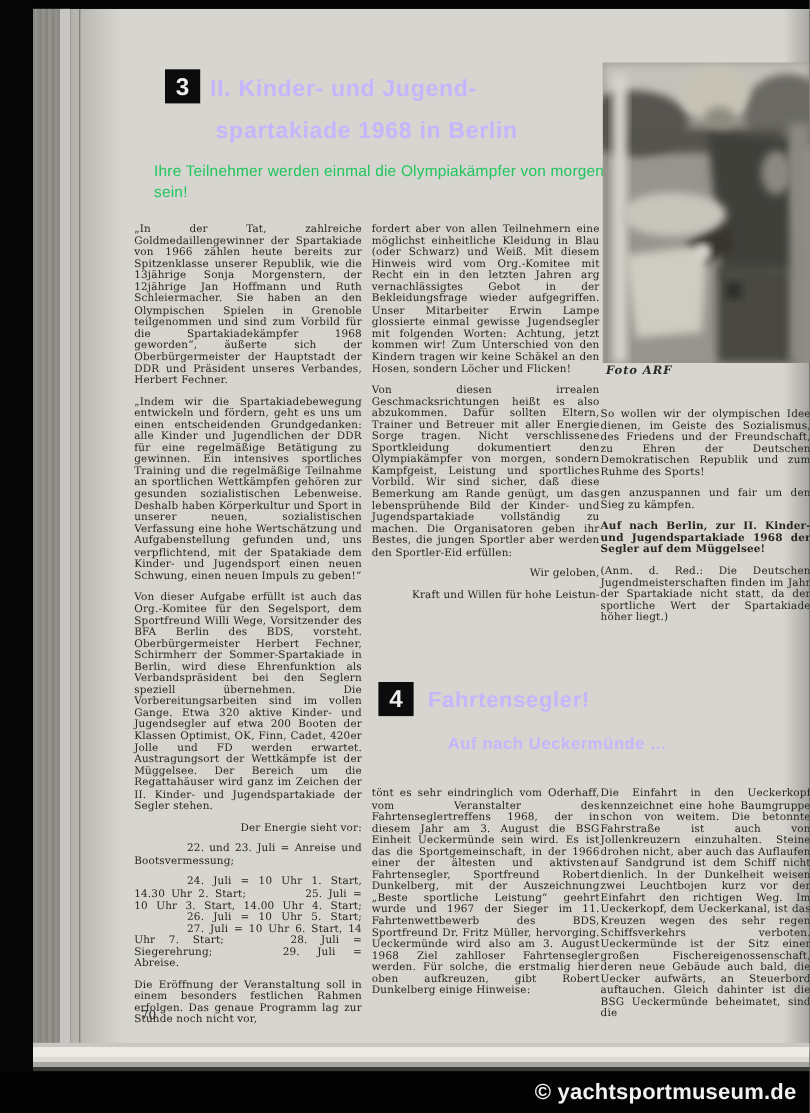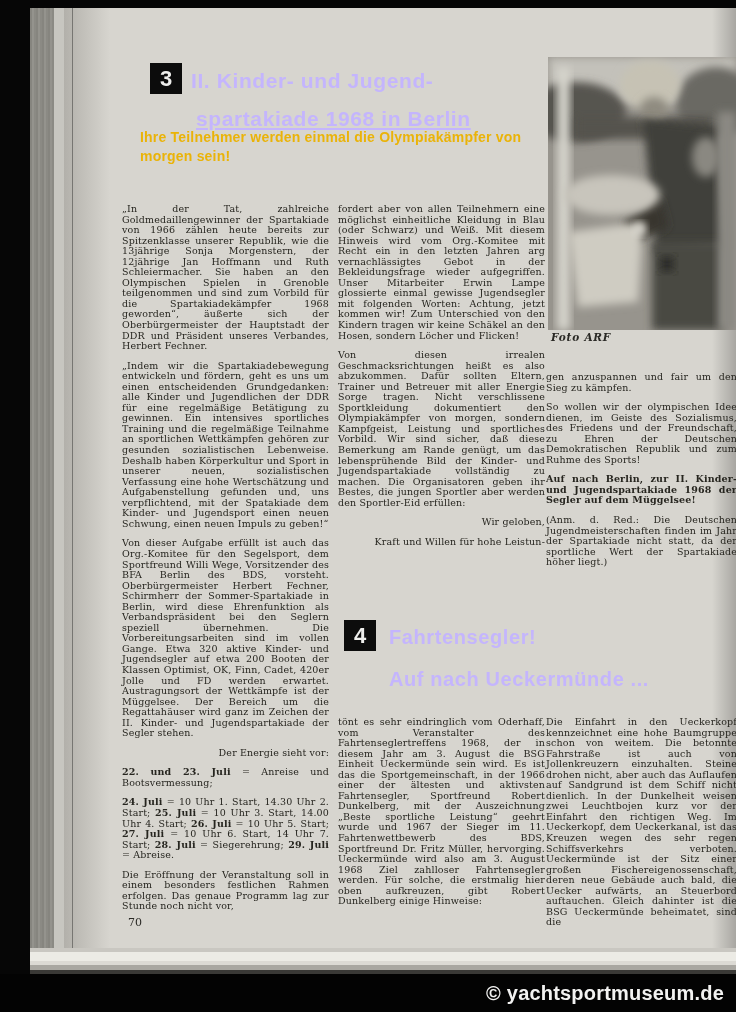--- a/index.html
+++ b/index.html
@@ -40,43 +40,43 @@
     font-family:"Liberation Sans", sans-serif;font-weight:bold;font-size:22px;
     display:flex;align-items:center;justify-content:center;
   }
   .box3{left:150px;top:63px;}
   .box4{left:344px;top:620px;}
   .h1{
     position:absolute;font-family:"Liberation Sans", sans-serif;font-weight:bold;
     color:#c4b5fd;font-size:21px;letter-spacing:.6px;white-space:nowrap;
   }
   .h1a{left:191px;top:69px;}
-  .h1b{left:196px;top:107px;text-decoration:underline;}
+  .h1b{left:196px;top:107px;}
   .h4a{left:389px;top:626px;font-size:20px;}
-  .h4b{left:389px;top:668px;font-size:20px;}
+  .h4b{left:407px;top:668px;font-size:15px;}
   .subhead{
-    position:absolute;left:140px;top:128px;width:420px;
-    font-family:"Liberation Sans", sans-serif;font-weight:bold;color:#eab308;
+    position:absolute;left:140px;top:146px;width:420px;
+    font-family:"Liberation Sans", sans-serif;font-weight:normal;color:#22c55e;
     font-size:14px;line-height:19px;letter-spacing:.2px;
   }
   
   .col{
     position:absolute;color:#26251f;font-size:9.5px;line-height:10.55px;
     letter-spacing:.15px;text-align:justify;
   }
   .col p{margin:0 0 9px 0;}
   .col p:last-child{margin-bottom:0;}
   .c1{left:122px;top:204px;width:207px;}
   .c2{left:338px;top:204px;width:207px;}
   .c3{left:546px;top:372px;width:191px;}
   .c2b{left:338px;top:717px;width:207px;}
   .c3b{left:546px;top:717px;width:191px;}
   .noj{text-align:right;}
   .bold-p{font-weight:bold;}
-  .run-b{font-weight:bold;}
+  .run-b{font-weight:normal;margin-left:48px;}
   
   .photo{position:absolute;left:548px;top:57px;width:188px;height:273px;overflow:hidden;background:#97948d;}
   .photo svg{display:block;}
   .caption{
     position:absolute;left:551px;top:331px;font-style:italic;font-weight:bold;
     font-size:10.5px;color:#2a2925;letter-spacing:.8px;
   }
   .pageno{position:absolute;left:128px;top:916px;font-size:11px;color:#2a2925;}
 </style>
 </head>
@@ -138,22 +138,22 @@
 </div>
 
 <div class="col c2">
   <p>fordert aber von allen Teilnehmern eine möglichst einheitliche Kleidung in Blau (oder Schwarz) und Weiß. Mit diesem Hinweis wird vom Org.-Komitee mit Recht ein in den letzten Jahren arg vernachlässigtes Gebot in der Bekleidungsfrage wieder aufgegriffen. Unser Mitarbeiter Erwin Lampe glossierte einmal gewisse Jugendsegler mit folgenden Worten: Achtung, jetzt kommen wir! Zum Unterschied von den Kindern tragen wir keine Schäkel an den Hosen, sondern Löcher und Flicken!</p>
   <p>Von diesen irrealen Geschmacksrichtungen heißt es also abzukommen. Dafür sollten Eltern, Trainer und Betreuer mit aller Energie Sorge tragen. Nicht verschlissene Sportkleidung dokumentiert den Olympiakämpfer von morgen, sondern Kampfgeist, Leistung und sportliches Vorbild. Wir sind sicher, daß diese Bemerkung am Rande genügt, um das lebensprühende Bild der Kinder- und Jugendspartakiade vollständig zu machen. Die Organisatoren geben ihr Bestes, die jungen Sportler aber werden den Sportler-Eid erfüllen:</p>
   <p class="noj">Wir geloben,</p>
   <p class="noj">Kraft und Willen für hohe Leistun-</p>
 </div>
 
 <div class="col c3">
+  <p>So wollen wir der olympischen Idee dienen, im Geiste des Sozialismus, des Friedens und der Freundschaft, zu Ehren der Deutschen Demokratischen Republik und zum Ruhme des Sports!</p>
   <p>gen anzuspannen und fair um den Sieg zu kämpfen.</p>
-  <p>So wollen wir der olympischen Idee dienen, im Geiste des Sozialismus, des Friedens und der Freundschaft, zu Ehren der Deutschen Demokratischen Republik und zum Ruhme des Sports!</p>
   <p class="bold-p">Auf nach Berlin, zur II. Kinder- und Jugendspartakiade 1968 der Segler auf dem Müggelsee!</p>
   <p>(Anm. d. Red.: Die Deutschen Jugendmeisterschaften finden im Jahr der Spartakiade nicht statt, da der sportliche Wert der Spartakiade höher liegt.)</p>
 </div>
 
 <div class="num-box box4">4</div>
 <div class="h1 h4a">Fahrtensegler!</div>
 <div class="h1 h4b">Auf nach Ueckermünde ...</div>
 
 <div class="col c2b">
   <p>tönt es sehr eindringlich vom Oderhaff, vom Veranstalter des Fahrtenseglertreffens 1968, der in diesem Jahr am 3. August die BSG Einheit Ueckermünde sein wird. Es ist das die Sportgemeinschaft, in der 1966 einer der ältesten und aktivsten Fahrtensegler, Sportfreund Robert Dunkelberg, mit der Auszeichnung „Beste sportliche Leistung“ geehrt wurde und 1967 der Sieger im 11. Fahrtenwettbewerb des BDS, Sportfreund Dr. Fritz Müller, hervorging. Ueckermünde wird also am 3. August 1968 Ziel zahlloser Fahrtensegler werden. Für solche, die erstmalig hier oben aufkreuzen, gibt Robert Dunkelberg einige Hinweise:</p>

